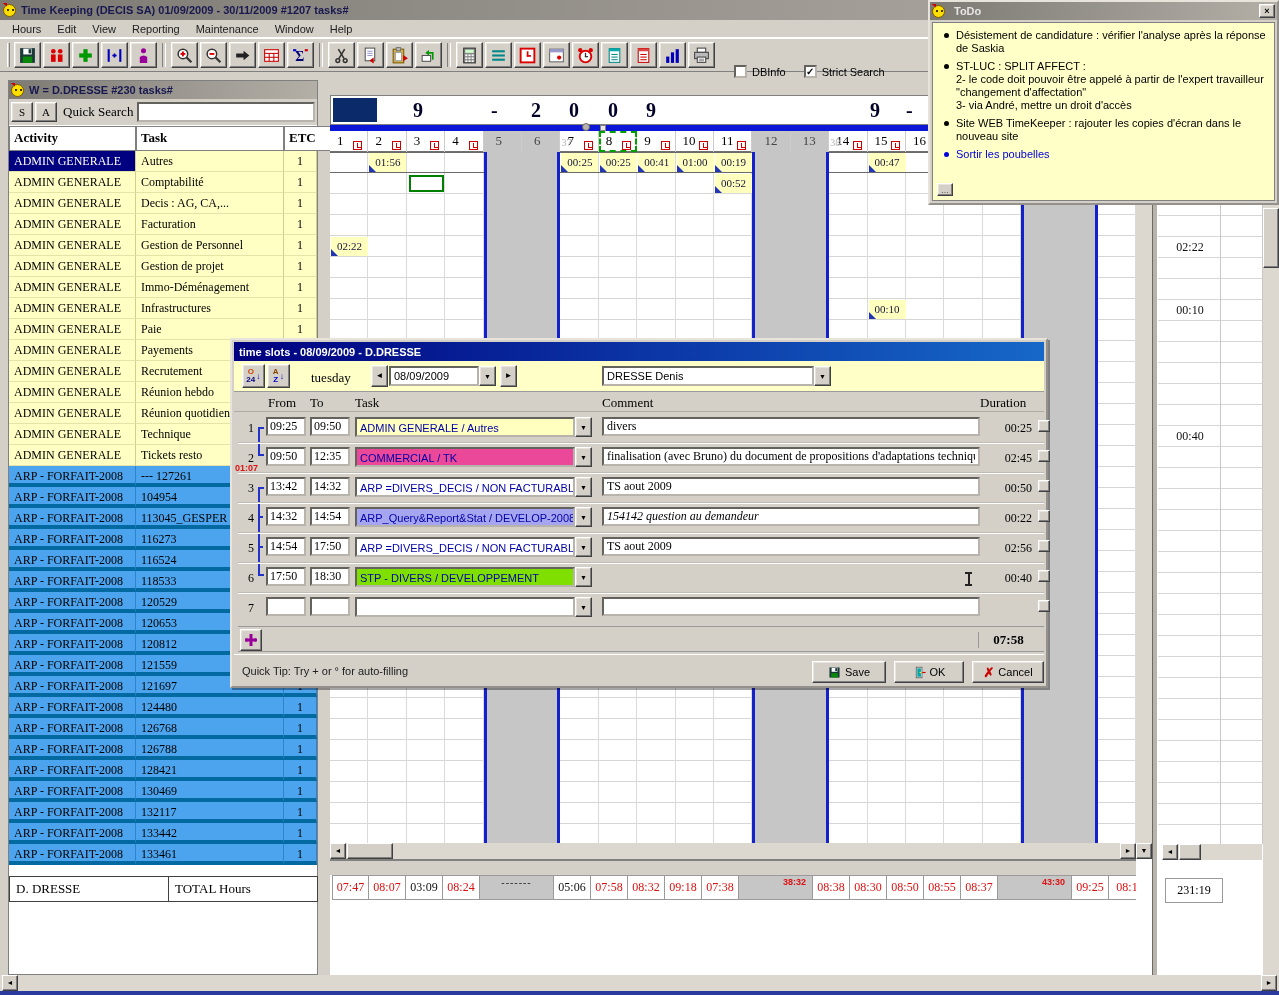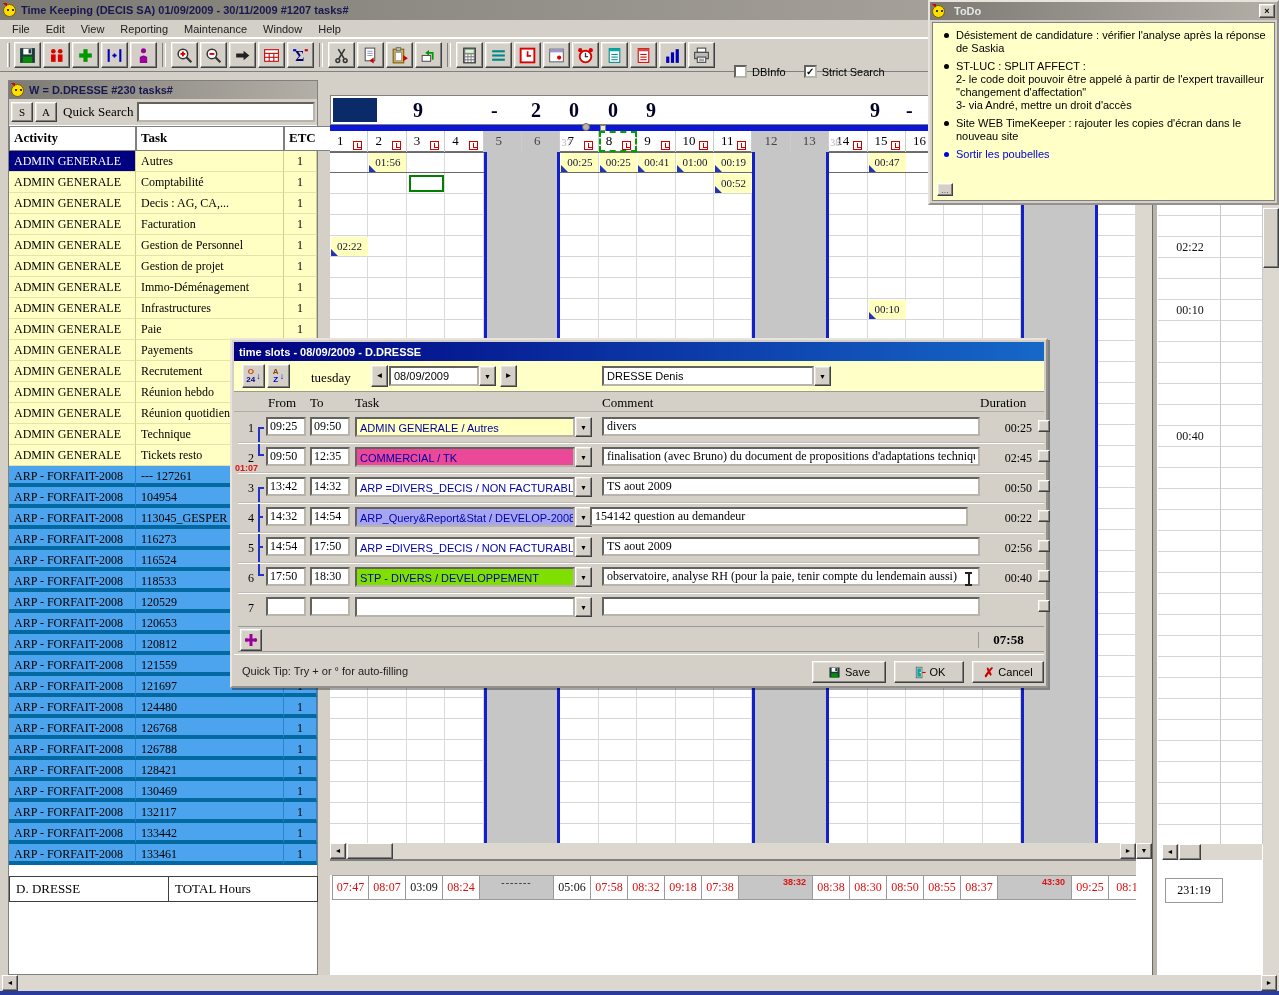--- a/index.html
+++ b/index.html
@@ -145,21 +145,21 @@
   .bottom-strip { position:absolute; left:0; top:991px; width:1279px; height:4px; background:#2b3a9e; }
 </style>
 </head>
 <body>
 
 <div class="titlebar">
   <span class="smiley"></span>
   <span>Time Keeping  (DECIS SA)   01/09/2009 - 30/11/2009  #1207 tasks#</span>
 </div>
 <div class="menubar">
-    <span class="mitem">File</span>
+    <span class="mitem">Hours</span>
     <span class="mitem">Edit</span>
     <span class="mitem">View</span>
     <span class="mitem">Reporting</span>
     <span class="mitem">Maintenance</span>
     <span class="mitem">Window</span>
     <span class="mitem">Help</span>
   </div>
 <div class="toolbar">
   <span class="grip"></span>
   <span style="display:flex;align-items:center;">
@@ -831,39 +831,38 @@
       <button class="dd-btn btn3" style="left: 337px; top: 65px; height: 20px;">▼</button>
       <input class="dcomment" value="TS aout 2009" style="left: 364px; top: 65px;">
       <span class="ddur" style="left: 744px; top: 69px;">00:50</span>
       <button class="mini-btn btn3" style="left: 800px; top: 68px;"></button>
       <div class="drow-line" style="top: 90px;"></div>
       <span class="rnum" style="top: 99px;">4</span>
       <input class="dfield" value="14:32" style="left: 28px; top: 95px;">
       <input class="dfield" value="14:54" style="left: 72px; top: 95px;">
       <div class="dtask" style="left: 117px; top: 95px; background: rgb(166, 166, 240);">ARP_Query&amp;Report&amp;Stat  /  DEVELOP-2008</div>
       <button class="dd-btn btn3" style="left: 337px; top: 95px; height: 20px;">▼</button>
-      <input class="dcomment" value="154142 question au demandeur" style="left: 352px; top: 95px;">
+      <input class="dcomment" value="154142 question au demandeur" style="left: 364px; top: 95px; font-style: italic;">
       <span class="ddur" style="left: 744px; top: 99px;">00:22</span>
       <button class="mini-btn btn3" style="left: 800px; top: 98px;"></button>
       <div class="drow-line" style="top: 120px;"></div>
       <span class="rnum" style="top: 129px;">5</span>
       <input class="dfield" value="14:54" style="left: 28px; top: 125px;">
       <input class="dfield" value="17:50" style="left: 72px; top: 125px;">
       <div class="dtask" style="left: 117px; top: 125px; background: rgb(255, 255, 255);">ARP =DIVERS_DECIS  /  NON FACTURABL</div>
       <button class="dd-btn btn3" style="left: 337px; top: 125px; height: 20px;">▼</button>
       <input class="dcomment" value="TS aout 2009" style="left: 364px; top: 125px;">
       <span class="ddur" style="left: 744px; top: 129px;">02:56</span>
       <button class="mini-btn btn3" style="left: 800px; top: 128px;"></button>
       <div class="drow-line" style="top: 150px;"></div>
       <span class="rnum" style="top: 159px;">6</span>
       <input class="dfield" value="17:50" style="left: 28px; top: 155px;">
       <input class="dfield" value="18:30" style="left: 72px; top: 155px;">
       <div class="dtask" style="left: 117px; top: 155px; background: rgb(127, 224, 0);">STP - DIVERS  /  DEVELOPPEMENT</div>
       <button class="dd-btn btn3" style="left: 337px; top: 155px; height: 20px;">▼</button>
-      <input class="dcomment" value="observatoire, analyse RH (pour la paie, tenir compte du lendemain aussi)" style="left: 364px; top: 155px;">
       <span class="ddur" style="left: 744px; top: 159px;">00:40</span>
       <button class="mini-btn btn3" style="left: 800px; top: 158px;"></button>
       <div class="drow-line" style="top: 180px;"></div>
       <span class="rnum" style="top: 189px;">7</span>
       <input class="dfield" style="left: 28px; top: 185px;">
       <input class="dfield" style="left: 72px; top: 185px;">
       <div class="dtask" style="left: 117px; top: 185px; background: rgb(255, 255, 255);"></div>
       <button class="dd-btn btn3" style="left: 337px; top: 185px; height: 20px;">▼</button>
       <input class="dcomment" style="left: 364px; top: 185px;">
       <span class="ddur" style="left: 744px; top: 189px;"></span>

